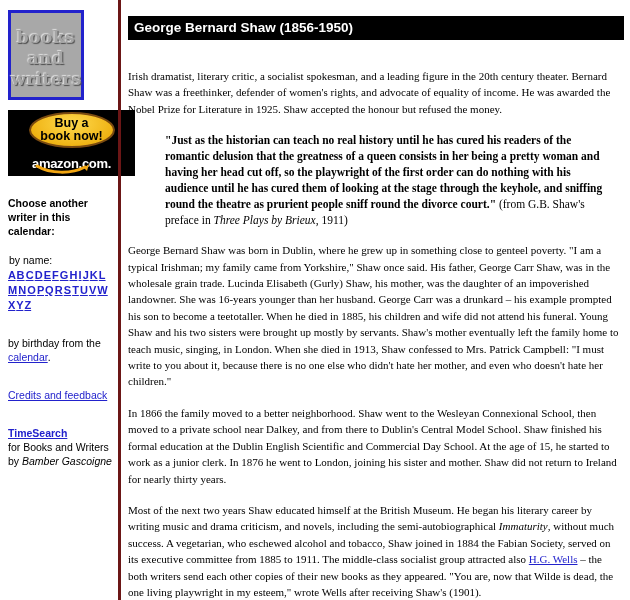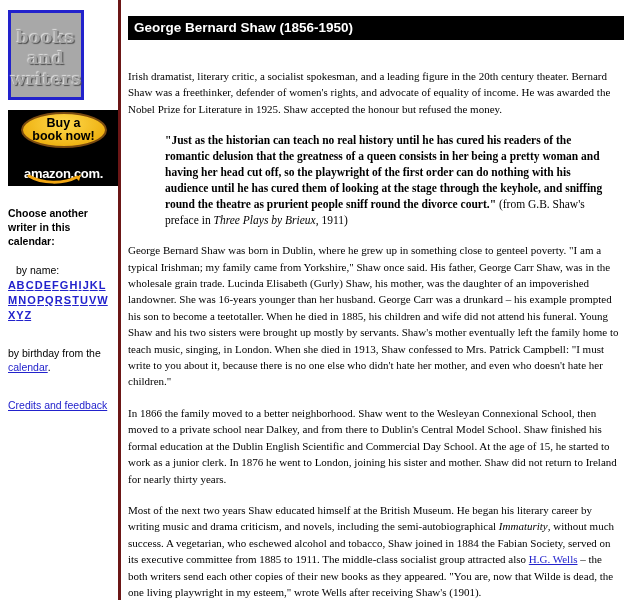--- a/index.html
+++ b/index.html
@@ -11,32 +11,32 @@
              box-sizing:border-box; padding:10px 4px 0 8px;
              font-size:10.5px; line-height:14px; }
   .logo { display:block; width:70px; height:70px; background:#a8a8a8;
           border:3px solid #2222cc; text-decoration:none;
           text-align:center; padding-top:14px; }
   .logo-line { display:block; font-family:"DejaVu Serif",serif; font-weight:bold;
                font-size:17px; line-height:21px; color:#a4a4a4;
                text-shadow:-1px -1px 1px #dedede, 1px 1px 1px #4f4f4f;
                letter-spacing:0.5px; }
   .amazon { display:block; width:111px; margin-top:10px; background:#000;
-            text-decoration:none; text-align:center; padding:2px 0 5px; }
+            text-decoration:none; text-align:center; padding:2px 8px 5px; }
   .amazon-oval { display:flex; flex-direction:column; justify-content:center;
                  width:82px; height:32px; margin:0 auto;
                  background:radial-gradient(ellipse at 50% 30%, #ffd94d 0%, #eeb111 75%);
                  border:2px solid #7a4a10; border-radius:50%;
                  font-weight:bold; font-size:12.5px; line-height:13px; color:#000; }
-  .amazon-brand-wrap { display:inline-block; position:relative; margin-top:19px; }
+  .amazon-brand-wrap { display:inline-block; position:relative; margin-top:9px; }
   .amazon-brand { color:#fff; font-weight:bold; font-size:13px; letter-spacing:-0.3px; }
   .amazon-swoosh { position:absolute; left:2px; bottom:-5px; }
 
   .choose { margin:20px 0 0; font-weight:bold; font-size:10.5px; line-height:14px; width:110px; }
-  .byname { margin:15px 8px 1px; }
+  .byname { margin:15px 1px 1px; }
   .alpha  { margin:0 0 1px; font-weight:bold; word-spacing:-2px; font-size:11px; }
   .side-block { margin:24px 0 0; width:104px; }
   .lnk { color:#2222cc; text-decoration:underline; cursor:pointer; }
   .bold { font-weight:bold; }
   .ts span { display:block; }
   em { font-style:italic; }
 
   
   .divider { position:absolute; left:118px; top:0; width:3px; height:600px; background:#6b1616; }
 
@@ -84,20 +84,25 @@
   <p class="alpha"><a href="#" class="lnk">A</a> <a href="#" class="lnk">B</a> <a href="#" class="lnk">C</a> <a href="#" class="lnk">D</a> <a href="#" class="lnk">E</a> <a href="#" class="lnk">F</a> <a href="#" class="lnk">G</a> <a href="#" class="lnk">H</a> <a href="#" class="lnk">I</a> <a href="#" class="lnk">J</a> <a href="#" class="lnk">K</a> <a href="#" class="lnk">L</a></p>
   <p class="alpha"><a href="#" class="lnk">M</a> <a href="#" class="lnk">N</a> <a href="#" class="lnk">O</a> <a href="#" class="lnk">P</a> <a href="#" class="lnk">Q</a> <a href="#" class="lnk">R</a> <a href="#" class="lnk">S</a> <a href="#" class="lnk">T</a> <a href="#" class="lnk">U</a> <a href="#" class="lnk">V</a> <a href="#" class="lnk">W</a></p>
   <p class="alpha"><a href="#" class="lnk">X</a> <a href="#" class="lnk">Y</a> <a href="#" class="lnk">Z</a></p>
 
   <p class="side-block">by birthday from the <a href="#" class="lnk">calendar</a>.</p>
 
   <p class="side-block">
     <a class="lnk">Credits and feedback</a>
   </p>
 
+  <p class="side-block ts">
+    <a class="lnk bold">TimeSearch</a>
+    <span>for Books and Writers</span>
+    <span>by <em>Bamber Gascoigne</em></span>
+  </p>
 
 </div>
 
 <div class="divider"></div>
 
 <div class="main">
   <h1 class="title-bar">George Bernard Shaw (1856-1950)</h1>
 
   <p class="body-p intro">Irish dramatist, literary critic, a socialist spokesman, and a leading figure in the 20th century theater. Bernard Shaw was a freethinker, defender of women's rights, and advocate of equality of income. He was awarded the Nobel Prize for Literature in 1925. Shaw accepted the honour but refused the money.</p>
 

